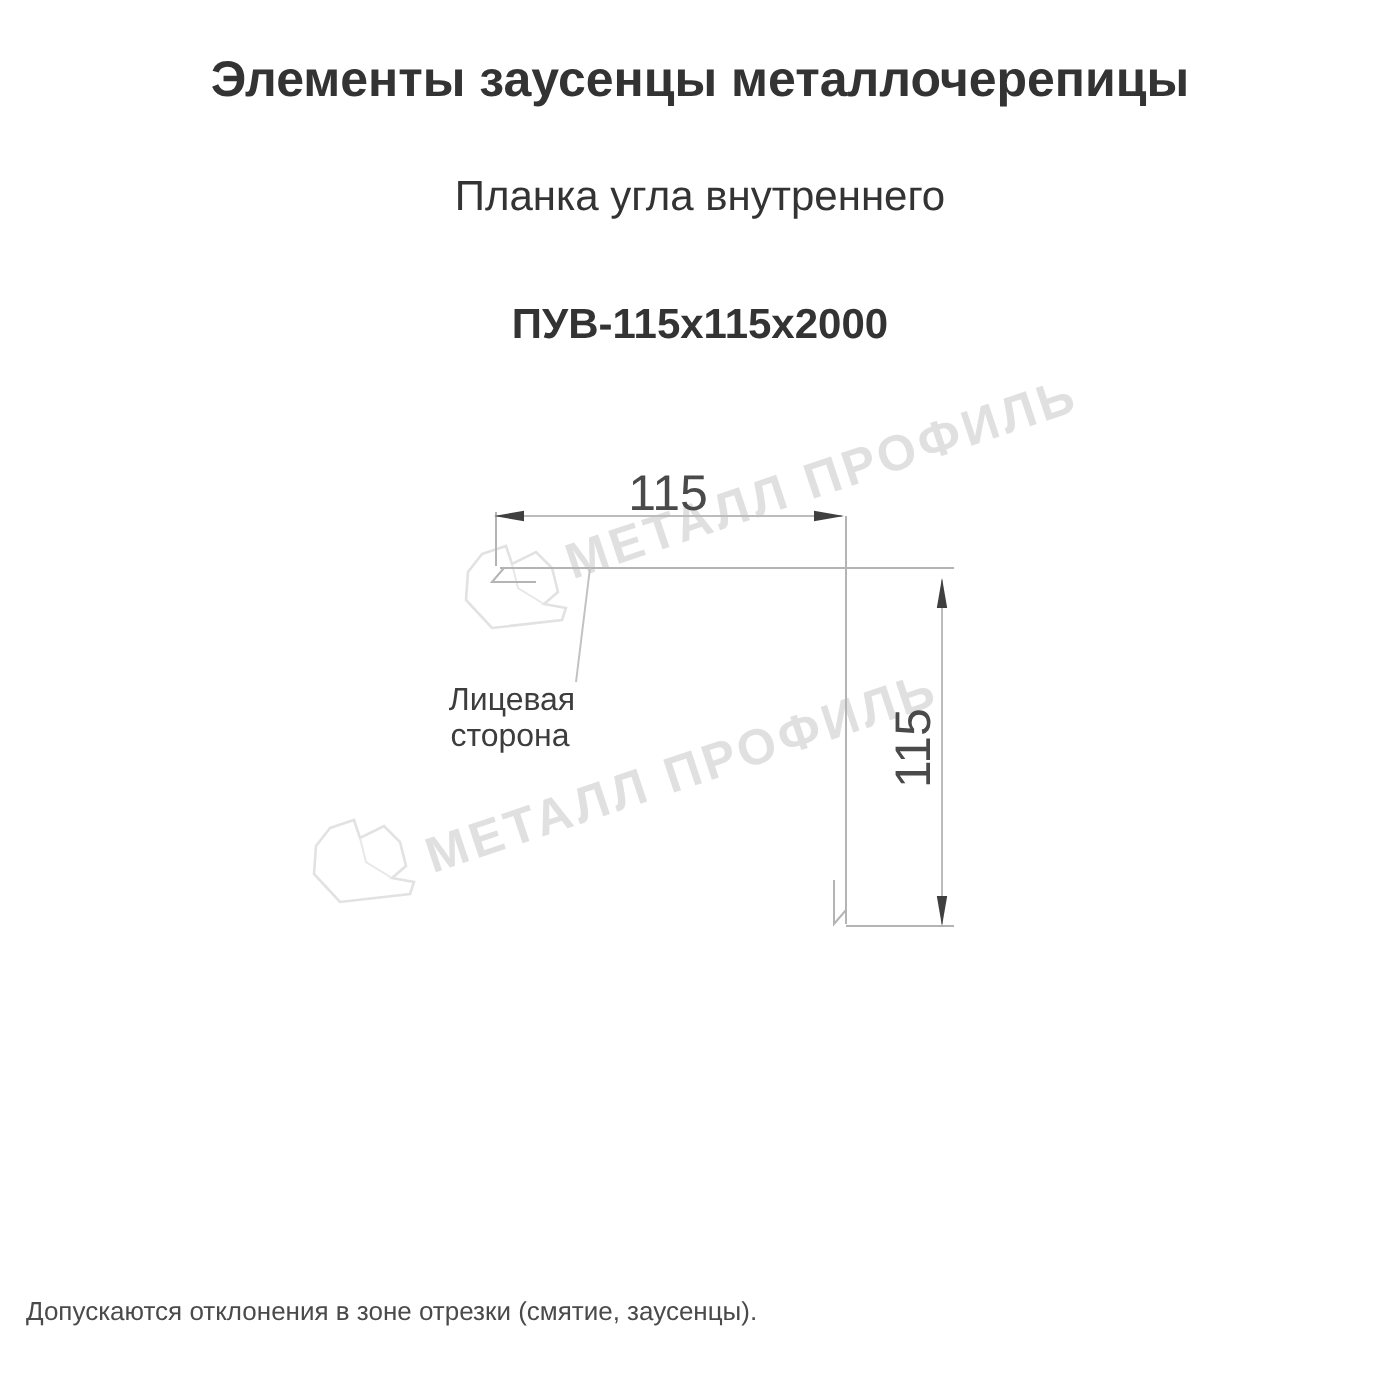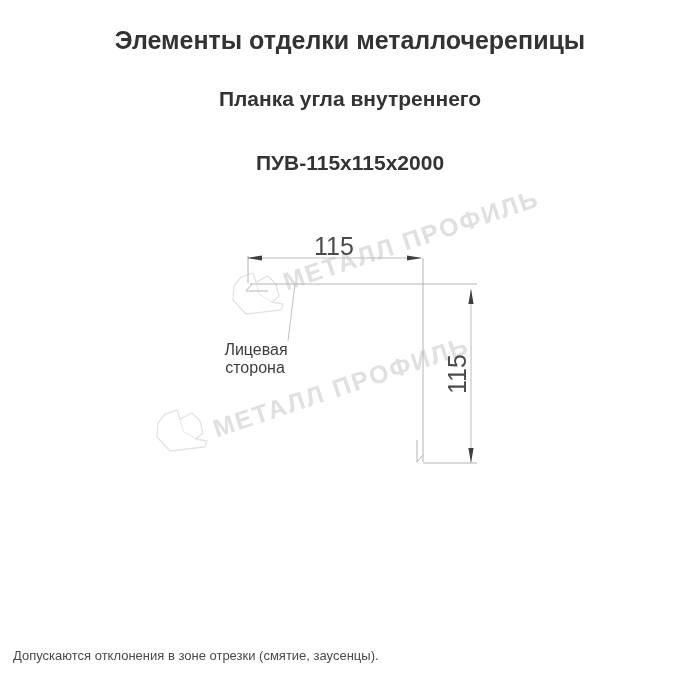--- a/index.html
+++ b/index.html
@@ -11,21 +11,21 @@
     font-family: "Liberation Sans", sans-serif;
   }
   .title {
     position: absolute; top: 26px; left: 0; width: 700px;
     text-align: center;
     font-size: 25px; font-weight: bold; color: #333333;
   }
   .subtitle1 {
     position: absolute; top: 87px; left: 0; width: 700px;
     text-align: center;
-    font-size: 21px; font-weight: bold; color: #333333;
+    font-size: 21px; font-weight: normal; color: #333333;
   }
   .subtitle2 {
     position: absolute; top: 119px; left: 0; width: 700px;
     text-align: center;
     font-size: 21px; font-weight: bold; color: #333333; margin-top: 32px;
   }
   .drawing-svg {
     position: absolute; top: 0; left: 0;
     width: 700px; height: 700px;
   }
@@ -56,21 +56,21 @@
     font-family: "Liberation Sans", sans-serif;
   }
   .dim-text { font-size: 25px; fill: #4a4a4a; }
   .face-text { font-size: 16px; fill: #3d3d3d; }
 </style>
 </head>
 <body>
 
 <div class="page">
 
-  <div class="title">Элементы отделки металлочерепицы</div>
+  <div class="title">Элементы заусенцы металлочерепицы</div>
   <div class="subtitle1">Планка угла внутреннего</div>
   <div class="subtitle2">ПУВ-115х115х2000</div>
 
   <svg class="wm-logo wm-logo-upper" width="62" height="54" viewBox="0 0 62 52">
     <path d="M15,11 L27,7 L30,16 L42,10 L50,18 L53,30 L46,36 L57,38 L55,44 L20,48 L7,34 L8,20 Z" fill="none" stroke="#e2e2e2" stroke-width="1.3"></path>
     <path d="M30,16 L33,28 L46,36" fill="none" stroke="#e8e8e8" stroke-width="1"></path>
   </svg>
   <svg class="wm-logo wm-logo-lower" width="62" height="54" viewBox="0 0 62 52">
     <path d="M15,11 L27,7 L30,16 L42,10 L50,18 L53,30 L46,36 L57,38 L55,44 L20,48 L7,34 L8,20 Z" fill="none" stroke="#e2e2e2" stroke-width="1.3"></path>
     <path d="M30,16 L33,28 L46,36" fill="none" stroke="#e8e8e8" stroke-width="1"></path>

